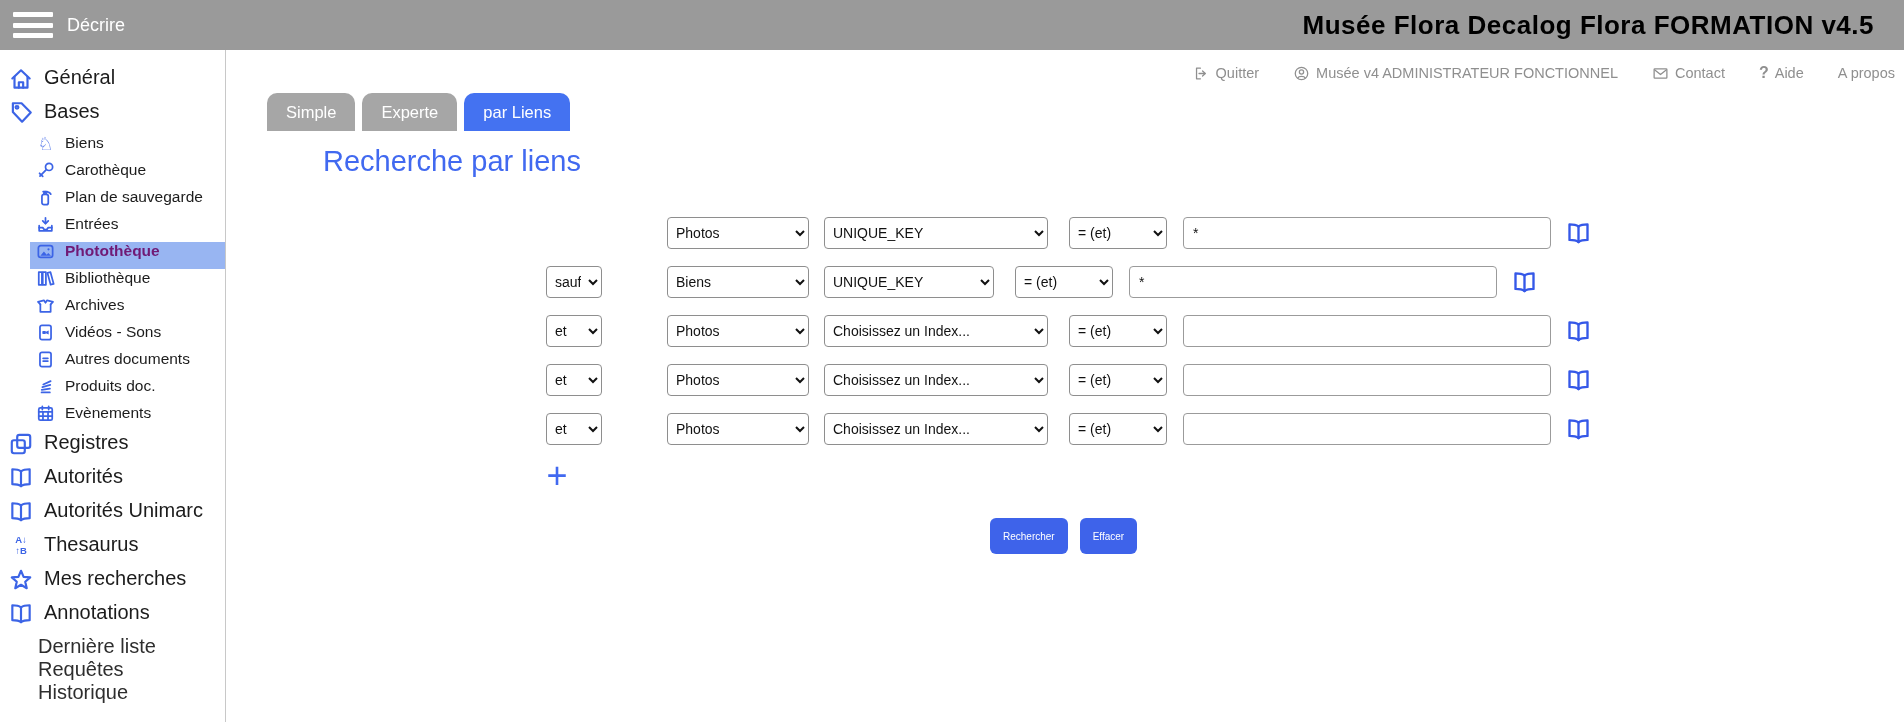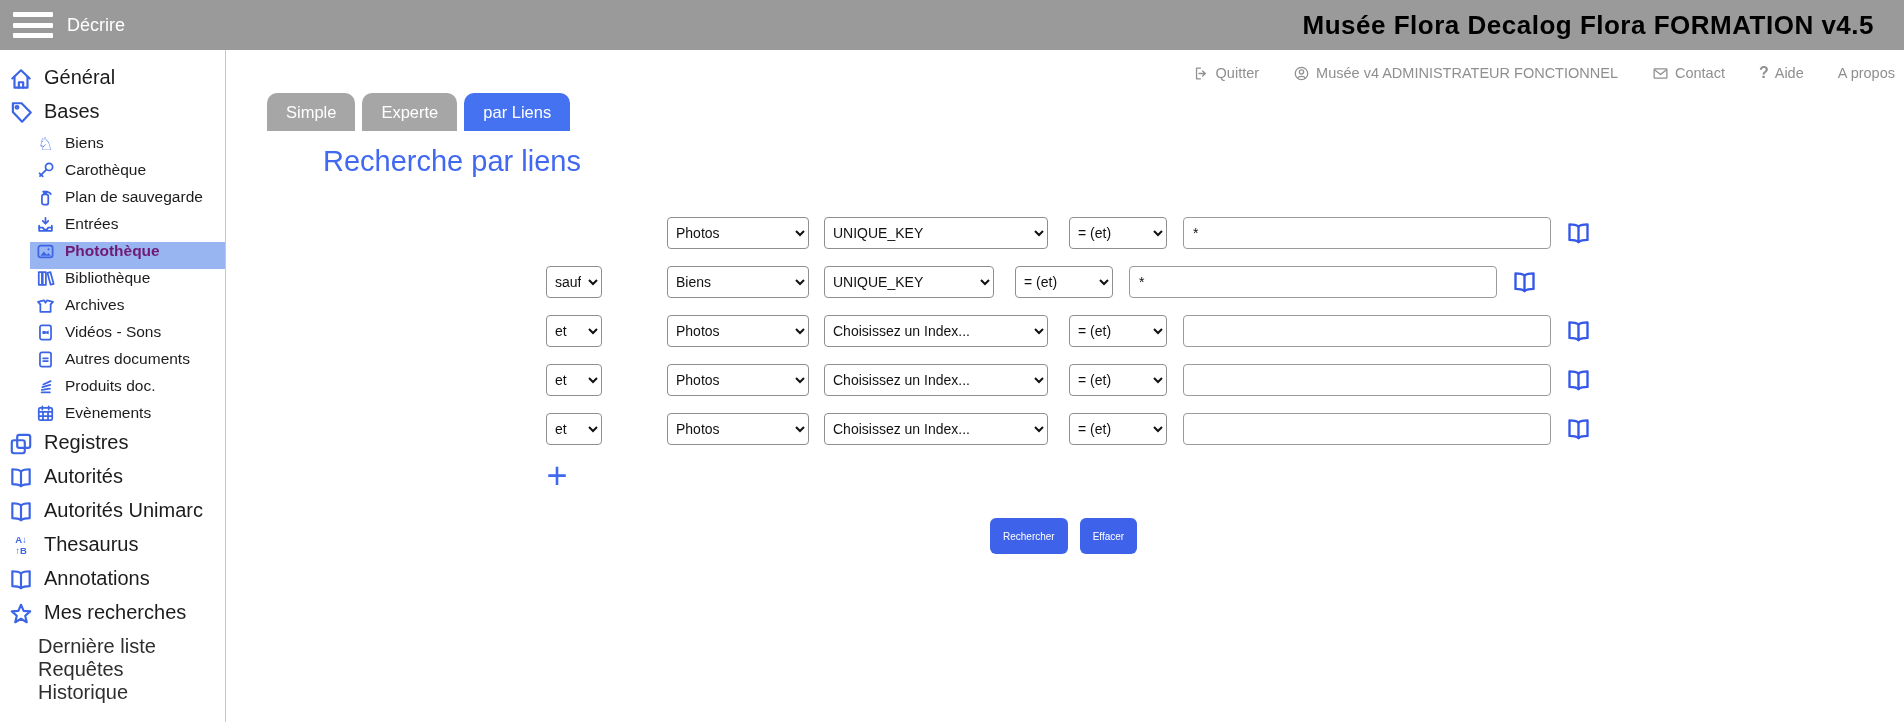--- a/index.html
+++ b/index.html
@@ -275,34 +275,34 @@
     <span class="icw big thes">
         <span>A↓</span>
         <span>↑B</span>
       </span>
     <span class="lbl">Thesaurus</span>
   </div>
 
   <div class="side-item l1">
     <span class="icw big">
         <svg viewBox="0 0 24 24">
+          <path d="M12 3.5l2.4 5.6 6.1.5-4.6 4 1.4 6-5.3-3.2-5.3 3.2 1.4-6-4.6-4 6.1-.5z"></path>
+        </svg>
+      </span>
+    <span class="lbl">Mes recherches</span>
+  </div>
+
+  <div class="side-item l1">
+    <span class="icw big">
+        <svg viewBox="0 0 24 24">
           <path d="M12 5.8C10 4.3 7.4 3.9 4 3.9v13.8c3.4 0 6 .4 8 1.9 2-1.5 4.6-1.9 8-1.9V3.9c-3.4 0-6 .4-8 1.9z"></path>
           <path d="M12 5.8v13.8"></path>
         </svg>
       </span>
     <span class="lbl">Annotations</span>
-  </div>
-
-  <div class="side-item l1">
-    <span class="icw big">
-        <svg viewBox="0 0 24 24">
-          <path d="M12 3.5l2.4 5.6 6.1.5-4.6 4 1.4 6-5.3-3.2-5.3 3.2 1.4-6-4.6-4 6.1-.5z"></path>
-        </svg>
-      </span>
-    <span class="lbl">Mes recherches</span>
   </div>
 
   <div class="side-item l3">
     <span class="lbl">Dernière liste</span>
   </div>
   <div class="side-item l3">
     <span class="lbl">Requêtes</span>
   </div>
   <div class="side-item l3">
     <span class="lbl">Historique</span>

